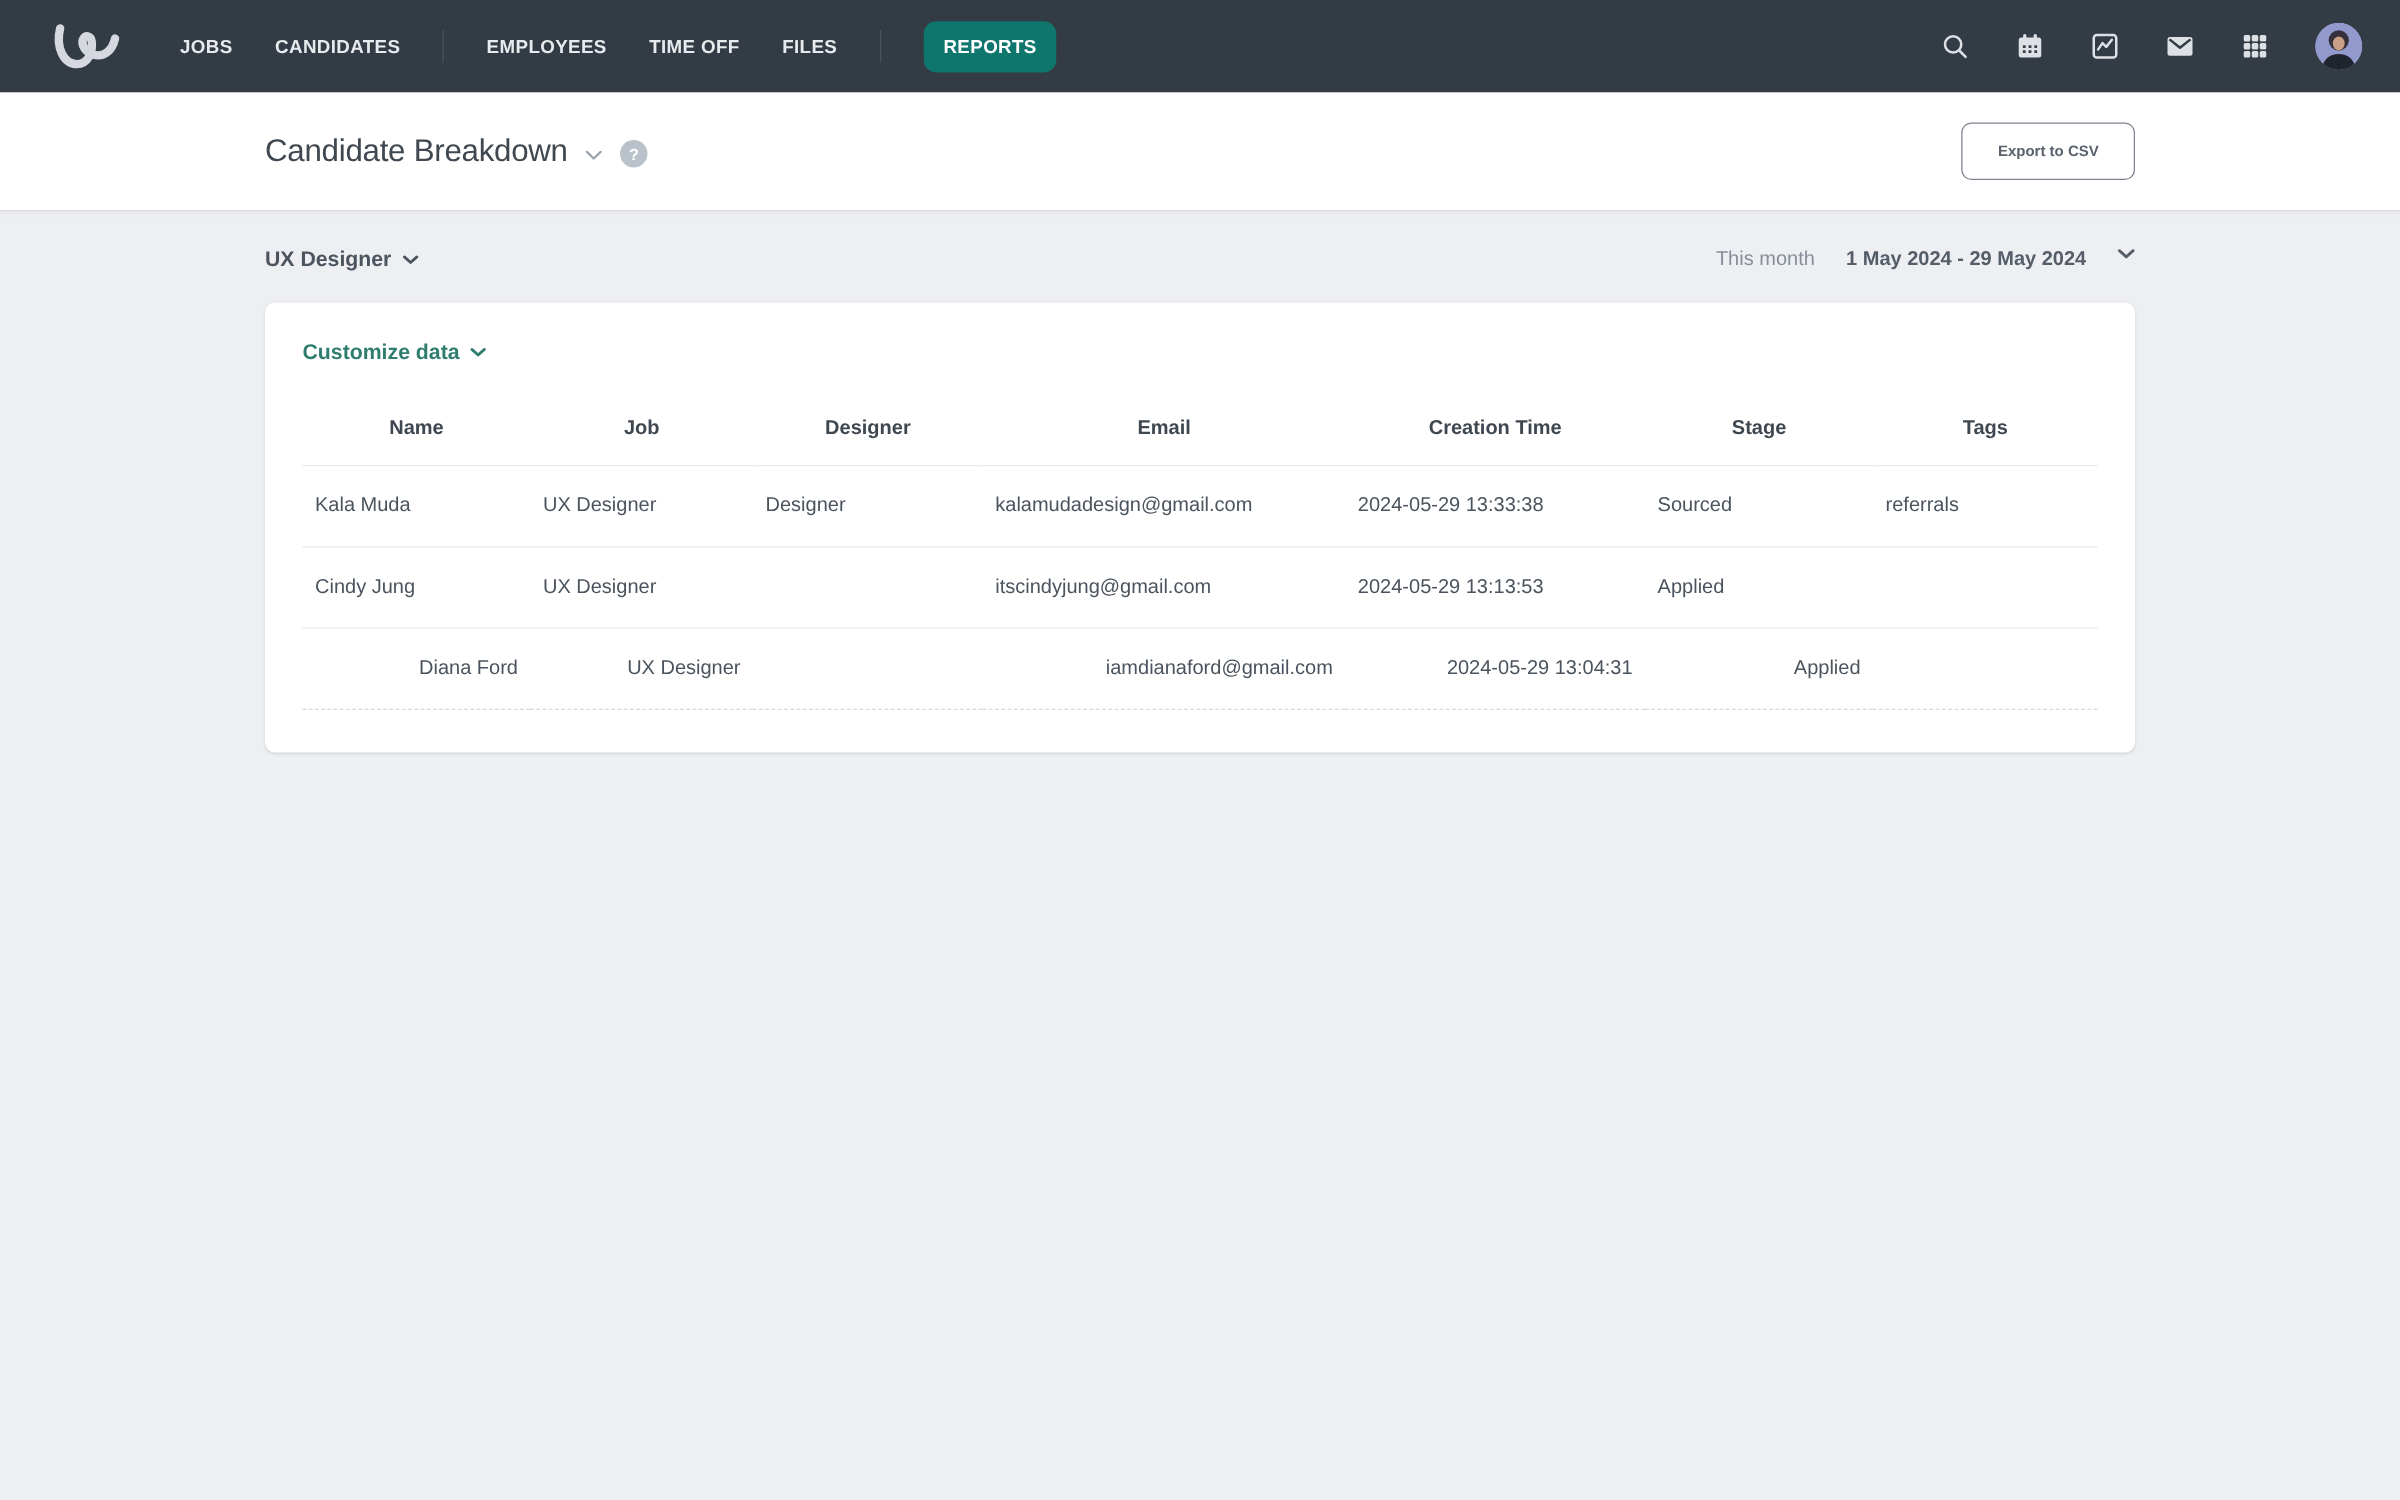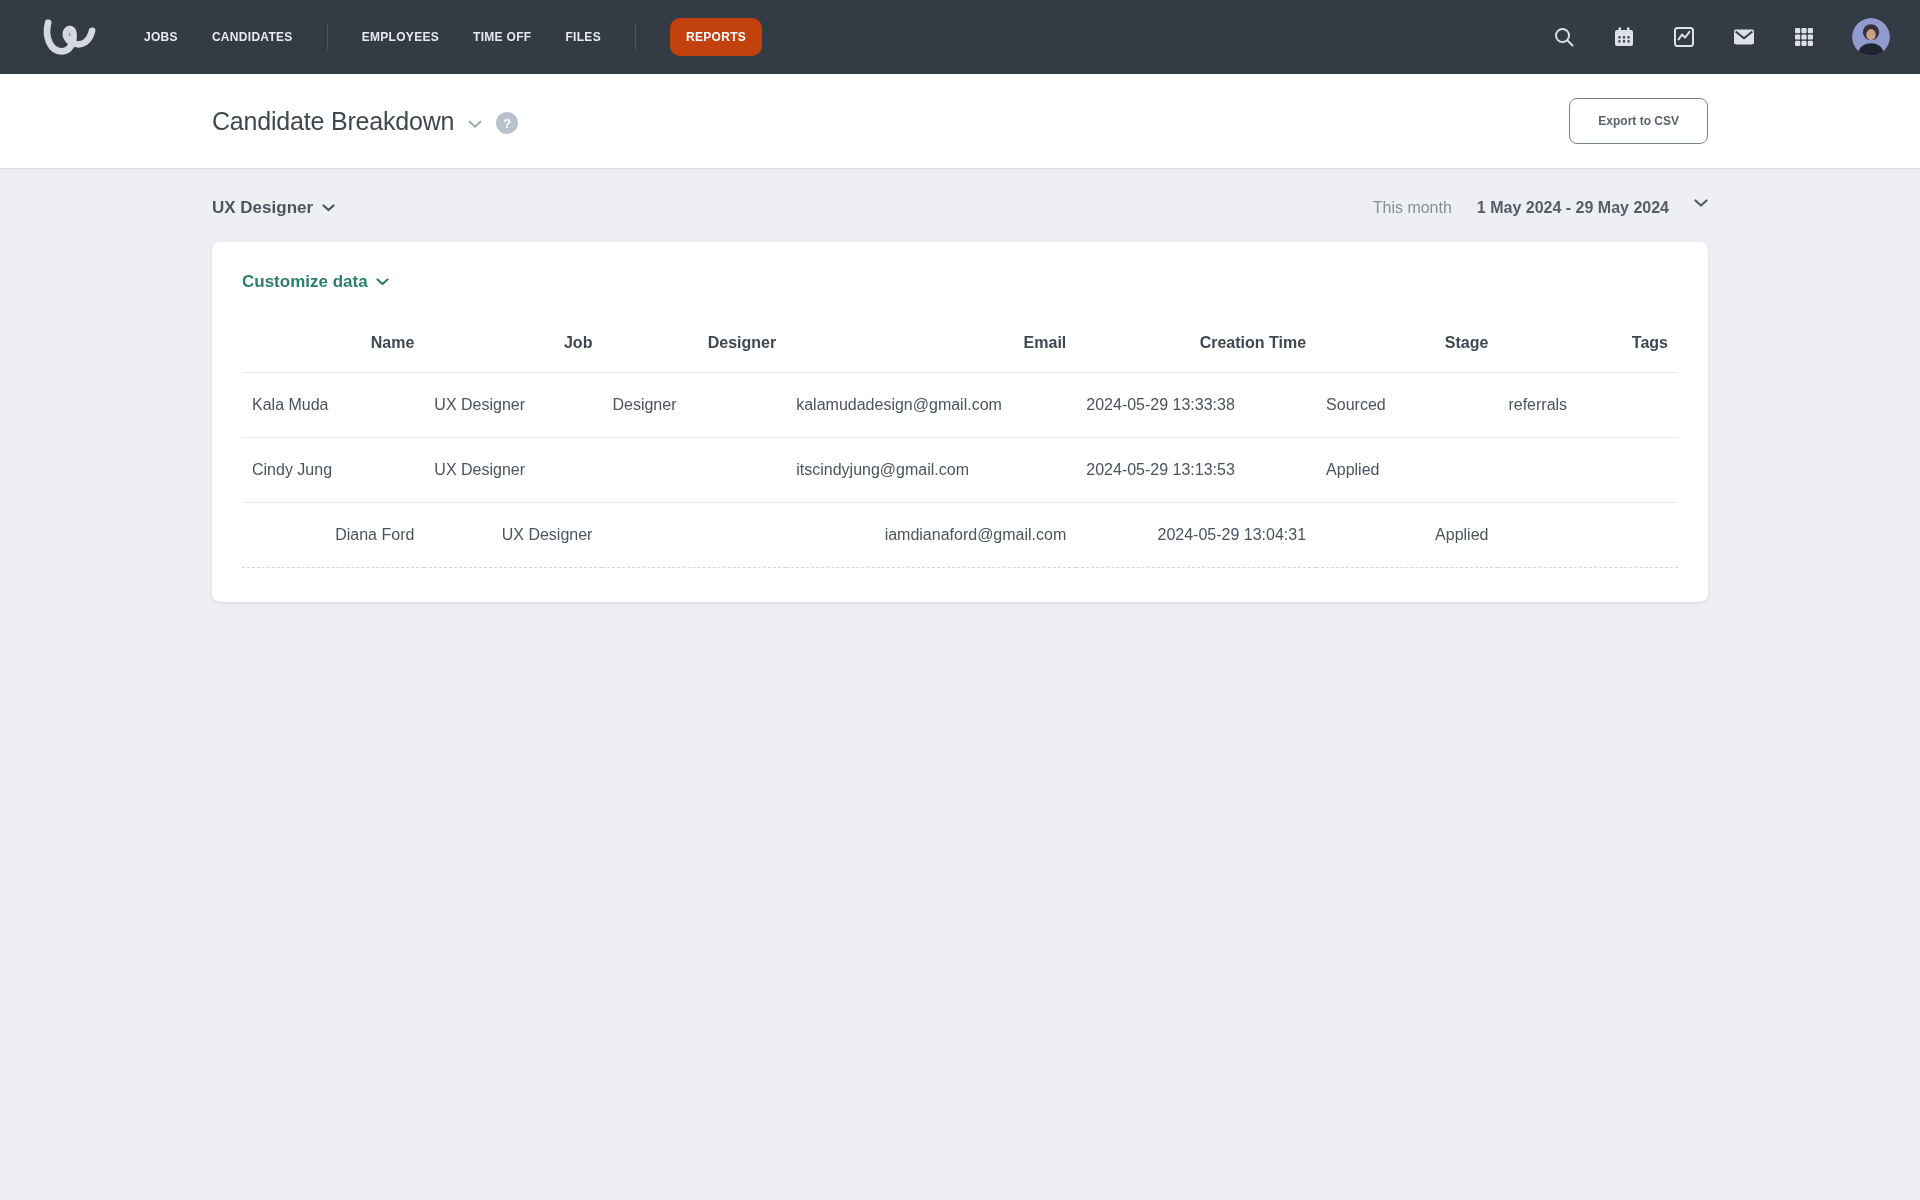--- a/index.html
+++ b/index.html
@@ -18,29 +18,29 @@
     background: #333b44;
     display: flex;
     align-items: center;
     justify-content: space-between;
     padding: 0 30px 0 40px;
   }
   .nav-left { display: flex; align-items: center; gap: 34px; }
   .logo { display: flex; align-items: center; margin-right: 6px; cursor: pointer; }
   .nav-item {
     color: #e8ebee;
-    font-size: 12px;
+    font-size: 15px;
     font-weight: 700;
     letter-spacing: 0.3px;
     text-decoration: none;
     cursor: pointer;
     white-space: nowrap;
   }
   .nav-item.active {
-    background: #c2410c;
+    background: #0f766e;
     color: #ffffff;
     padding: 12px 16px;
     border-radius: 10px;
   }
   .nav-divider { width: 1px; height: 26px; background: #4a525b; }
   .nav-right { display: flex; align-items: center; gap: 36px; }
   .nav-icon { display: flex; align-items: center; cursor: pointer; }
   .avatar {
     width: 38px; height: 38px; border-radius: 50%;
     overflow: hidden; cursor: pointer; flex: 0 0 auto;
@@ -108,21 +108,21 @@
   }
   .customize {
     display: inline-flex; align-items: center; gap: 8px;
     color: #2e7d6e; font-size: 17px; font-weight: 700;
     cursor: pointer;
     justify-content: center;
   }
 
   table { width: 100%; border-collapse: collapse; margin-top: 24px; table-layout: fixed; }
   th {
-    text-align: right;
+    text-align: center;
     font-size: 16px; font-weight: 700; color: #3f4751;
     padding: 18px 10px 20px 10px;
     border-bottom: 1px solid #e7eaee;
   }
   td {
     font-size: 16px; color: #4b545e;
     padding: 23px 10px;
     border-bottom: 1px solid #e7eaee;
     overflow: hidden; text-overflow: ellipsis; white-space: nowrap;
   }

